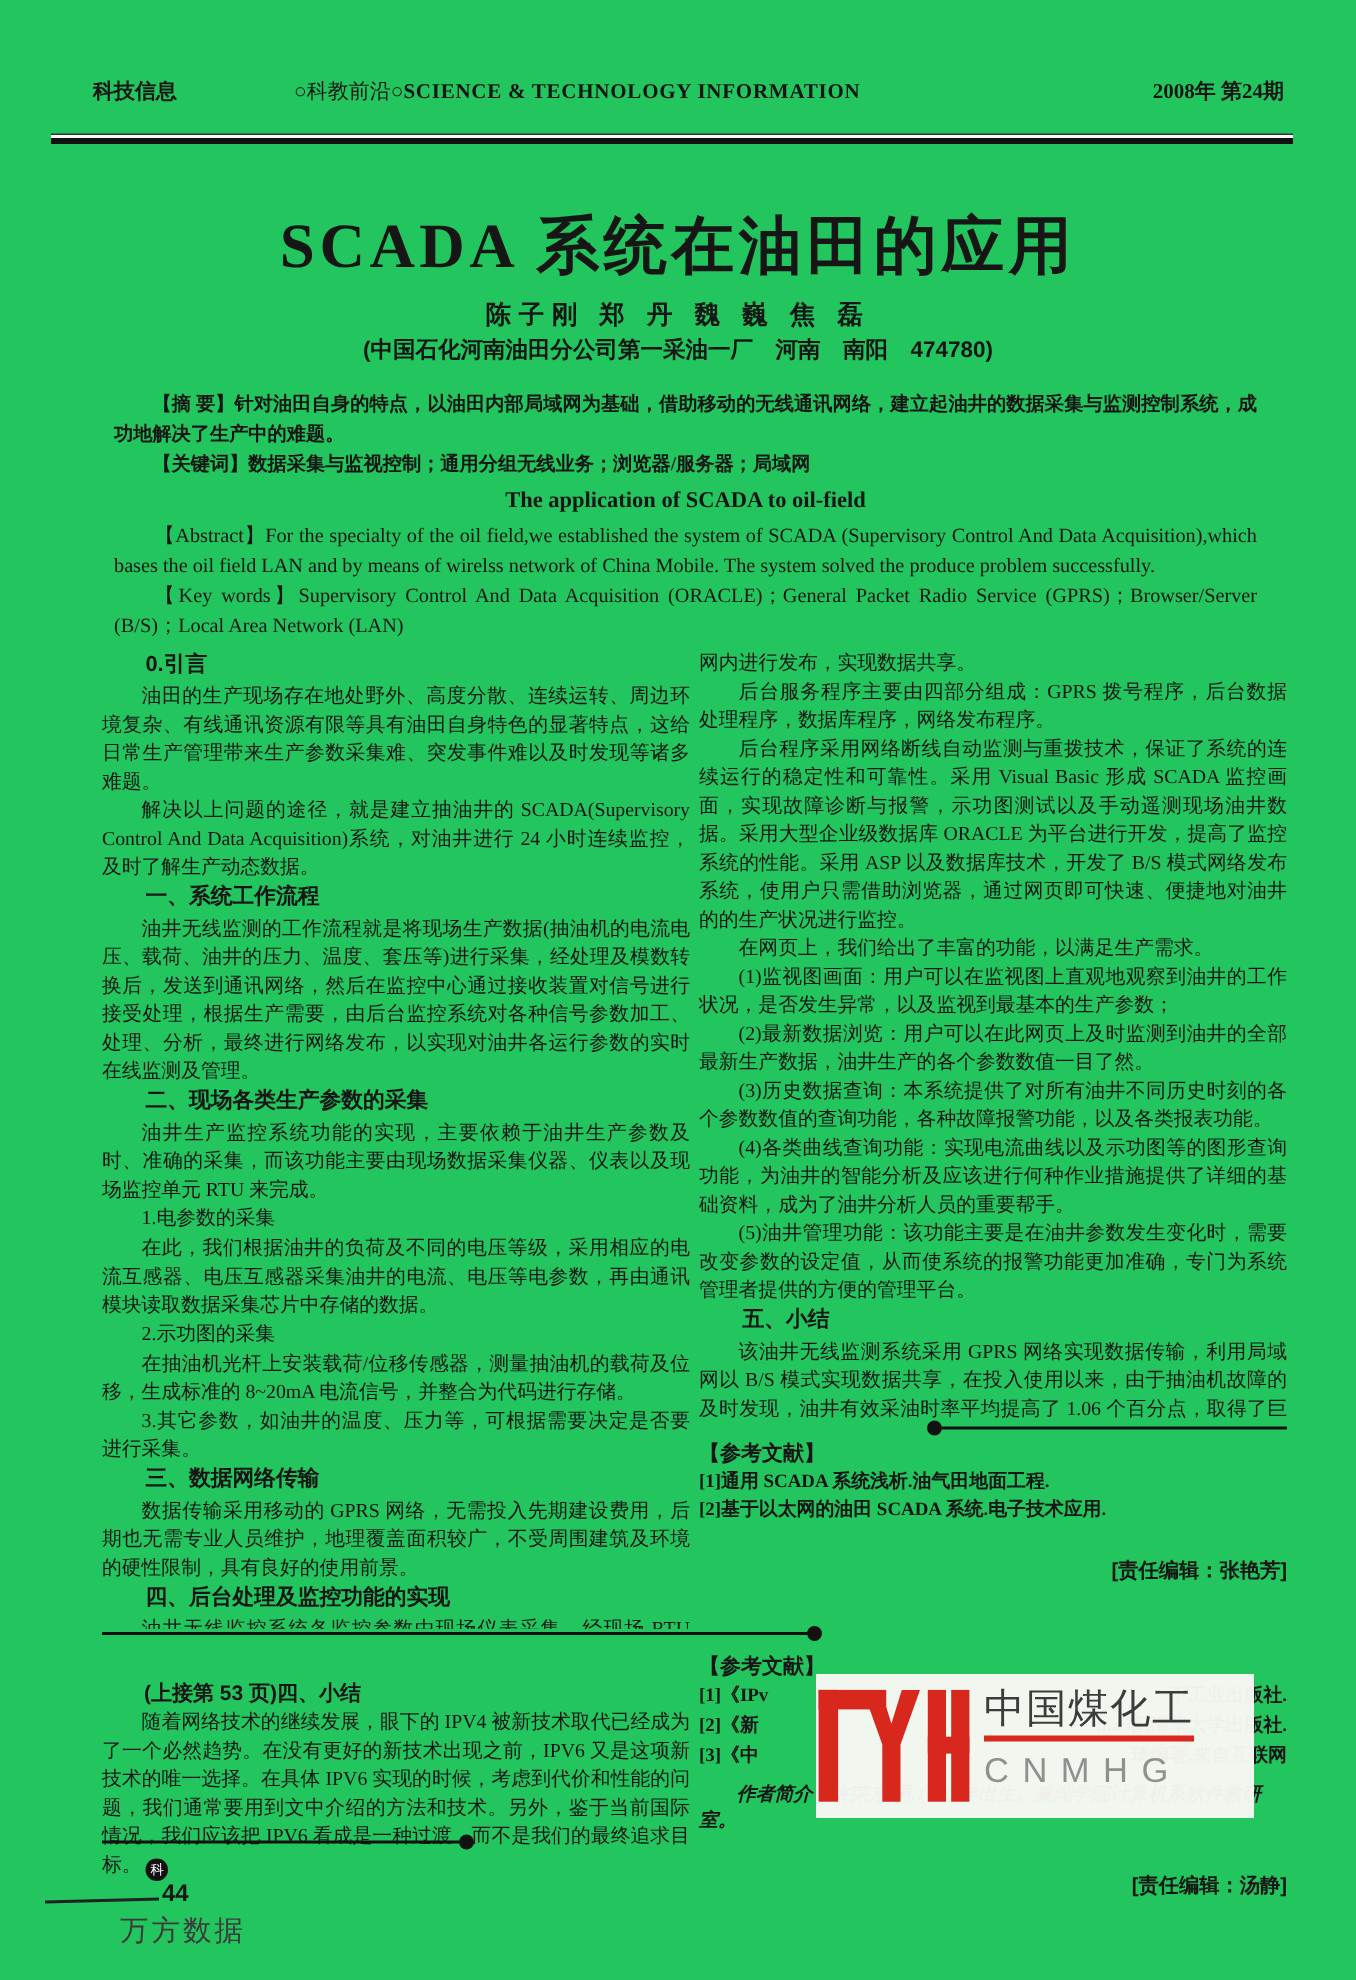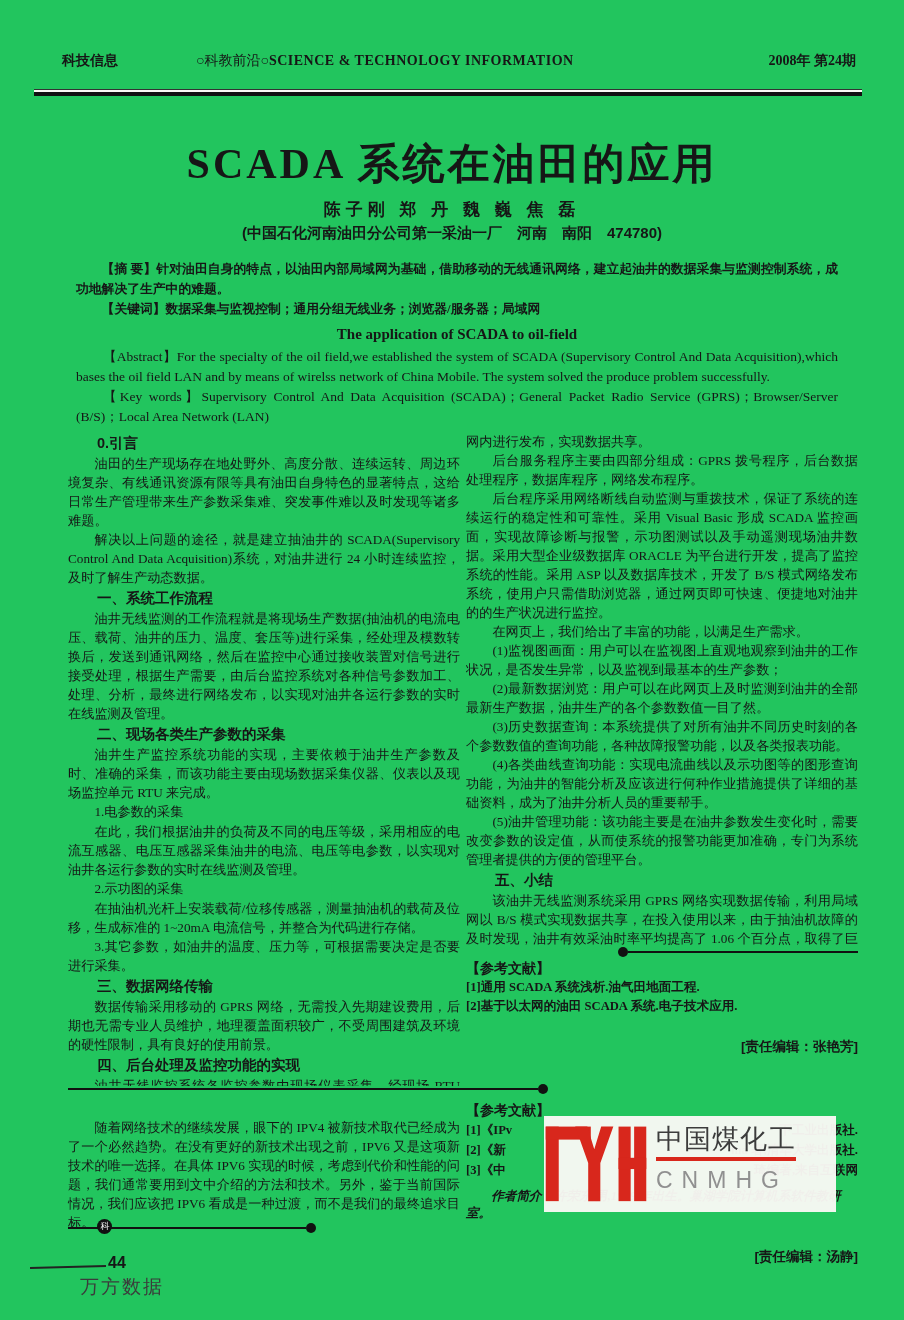--- a/index.html
+++ b/index.html
@@ -98,36 +98,36 @@
         <span class="ind">【摘  要】针对油田自身的特点，以油田内部局域网为基础，借助移动的无线通讯网络，建立起油井的数据采集与监测控制系统，成功地解决了生产中的难题。</span>
       </div>
     <div class="zh">
         <span class="ind">【关键词】数据采集与监视控制；通用分组无线业务；浏览器/服务器；局域网</span>
       </div>
     <div class="entitle">The application of SCADA to oil-field</div>
     <div class="en">
         <span class="ind">【Abstract】For the specialty of the oil field,we established the system of SCADA (Supervisory Control And Data Acquisition),which bases the oil field LAN and by means of wirelss network of China Mobile. The system solved the produce problem successfully.</span>
       </div>
     <div class="en">
-        <span class="ind">【Key words】Supervisory Control And Data Acquisition (SCADA)；General Packet Radio Service (GPRS)；Browser/Server (B/S)；Local Area Network (LAN)</span>
+        <span class="ind">【Key words】Supervisory Control And Data Acquisition (ORACLE)；General Packet Radio Service (GPRS)；Browser/Server (B/S)；Local Area Network (LAN)</span>
       </div>
   </div>
 
   <div class="colL">
       <div class="para h">0.引言</div>
       <div class="para p">油田的生产现场存在地处野外、高度分散、连续运转、周边环境复杂、有线通讯资源有限等具有油田自身特色的显著特点，这给日常生产管理带来生产参数采集难、突发事件难以及时发现等诸多难题。</div>
       <div class="para p">解决以上问题的途径，就是建立抽油井的 SCADA(Supervisory Control And Data Acquisition)系统，对油井进行 24 小时连续监控，及时了解生产动态数据。</div>
       <div class="para h">一、系统工作流程</div>
       <div class="para p">油井无线监测的工作流程就是将现场生产数据(抽油机的电流电压、载荷、油井的压力、温度、套压等)进行采集，经处理及模数转换后，发送到通讯网络，然后在监控中心通过接收装置对信号进行接受处理，根据生产需要，由后台监控系统对各种信号参数加工、处理、分析，最终进行网络发布，以实现对油井各运行参数的实时在线监测及管理。</div>
       <div class="para h">二、现场各类生产参数的采集</div>
       <div class="para p">油井生产监控系统功能的实现，主要依赖于油井生产参数及时、准确的采集，而该功能主要由现场数据采集仪器、仪表以及现场监控单元 RTU 来完成。</div>
       <div class="para sub">1.电参数的采集</div>
-      <div class="para p">在此，我们根据油井的负荷及不同的电压等级，采用相应的电流互感器、电压互感器采集油井的电流、电压等电参数，以实现对油井各运行参数的实时在线监测及管理。</div>
+      <div class="para p">在此，我们根据油井的负荷及不同的电压等级，采用相应的电流互感器、电压互感器采集油井的电流、电压等电参数，再由通讯模块读取数据采集芯片中存储的数据。</div>
       <div class="para sub">2.示功图的采集</div>
-      <div class="para p">在抽油机光杆上安装载荷/位移传感器，测量抽油机的载荷及位移，生成标准的 1~20mA 电流信号，并整合为代码进行存储。</div>
+      <div class="para p">在抽油机光杆上安装载荷/位移传感器，测量抽油机的载荷及位移，生成标准的 8~20mA 电流信号，并整合为代码进行存储。</div>
       <div class="para p">3.其它参数，如油井的温度、压力等，可根据需要决定是否要进行采集。</div>
       <div class="para h">三、数据网络传输</div>
       <div class="para p">数据传输采用移动的 GPRS 网络，无需投入先期建设费用，后期也无需专业人员维护，地理覆盖面积较广，不受周围建筑及环境的硬性限制，具有良好的使用前景。</div>
       <div class="para h">四、后台处理及监控功能的实现</div>
       <div class="para p">油井无线监控系统各监控参数由现场仪表采集，经现场 RTU (Remote Terminal Unit)进行模数处理后，通过 GPRS 网络发送至后台服务器接收装置，由后台服务器将接收到的数据还原成为真实的参数数值，并形成 SCADA 监控画面。再由后台建立 WEB 服务器，在局域</div>
     </div>
   <div class="colR">
       <div class="para p0">网内进行发布，实现数据共享。</div>
       <div class="para p">后台服务程序主要由四部分组成：GPRS 拨号程序，后台数据处理程序，数据库程序，网络发布程序。</div>
       <div class="para p">后台程序采用网络断线自动监测与重拨技术，保证了系统的连续运行的稳定性和可靠性。采用 Visual Basic 形成 SCADA 监控画面，实现故障诊断与报警，示功图测试以及手动遥测现场油井数据。采用大型企业级数据库 ORACLE 为平台进行开发，提高了监控系统的性能。采用 ASP 以及数据库技术，开发了 B/S 模式网络发布系统，使用户只需借助浏览器，通过网页即可快速、便捷地对油井的的生产状况进行监控。</div>
@@ -152,20 +152,21 @@
     </div>
 
   <div class="refs1">
     <div class="ref-h">【参考文献】</div>
     <div class="ref-item">[1]通用 SCADA 系统浅析.油气田地面工程.</div>
     <div class="ref-item">[2]基于以太网的油田 SCADA 系统.电子技术应用.</div>
     <div class="editor">[责任编辑：张艳芳]</div>
   </div>
 
   <div class="cont">
+    <div class="lead">(上接第 53 页)四、小结</div>
     <div class="para"><span>随着网络技术的继续发展，眼下的 IPV4 被新技术取代已经成为了一个必然趋势。在没有更好的新技术出现之前，IPV6 又是这项新技术的唯一选择。在具体 IPV6 实现的时候，考虑到代价和性能的问题，我们通常要用到文中介绍的方法和技术。另外，鉴于当前国际情况，我们应该把 IPV6 看成是一种过渡，而不是我们的最终追求目标。</span><span class="endmark">科</span></div>
   </div>
 
   <div class="refs2">
     <div class="ref-h">【参考文献】</div>
     <div class="ref2-line">
       <span>[1]《IPv</span>
       <span>下工业出版社.</span>
     </div>
     <div class="ref2-line">

